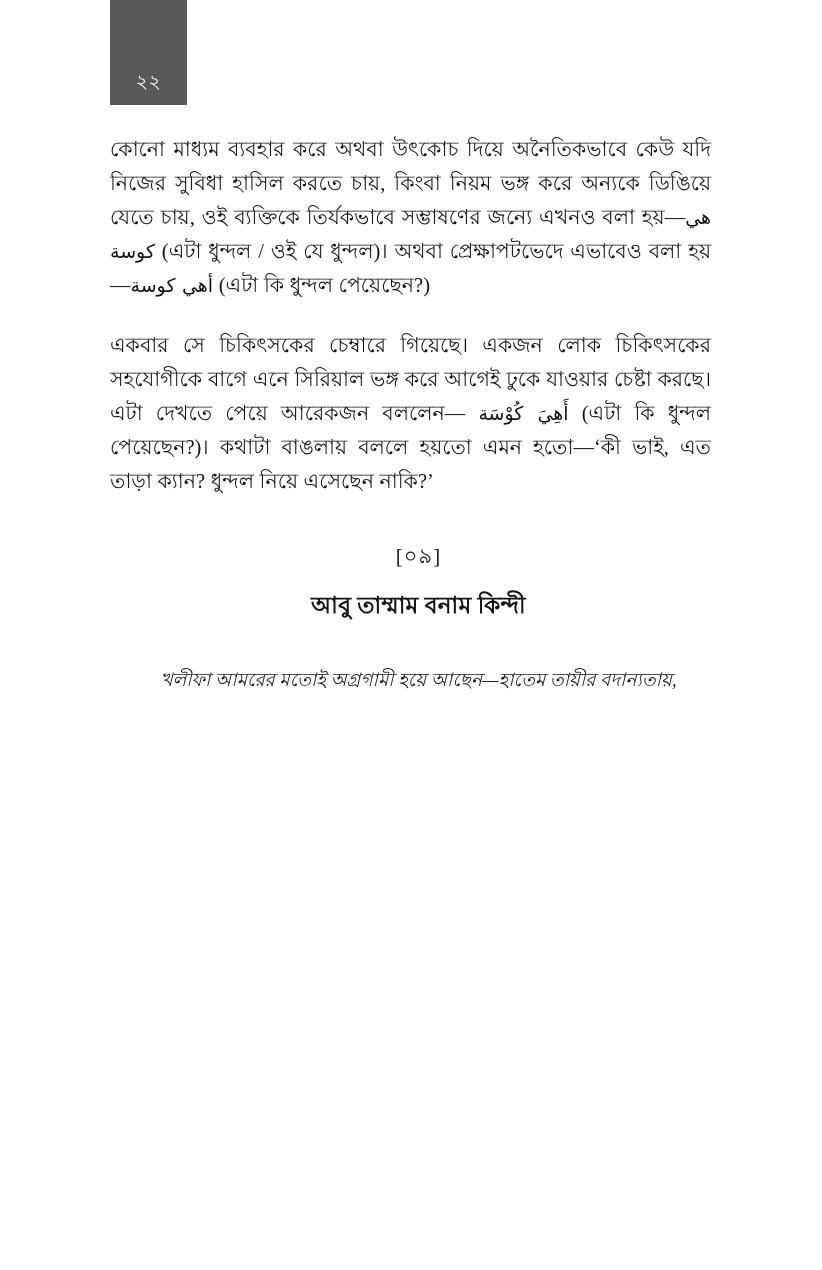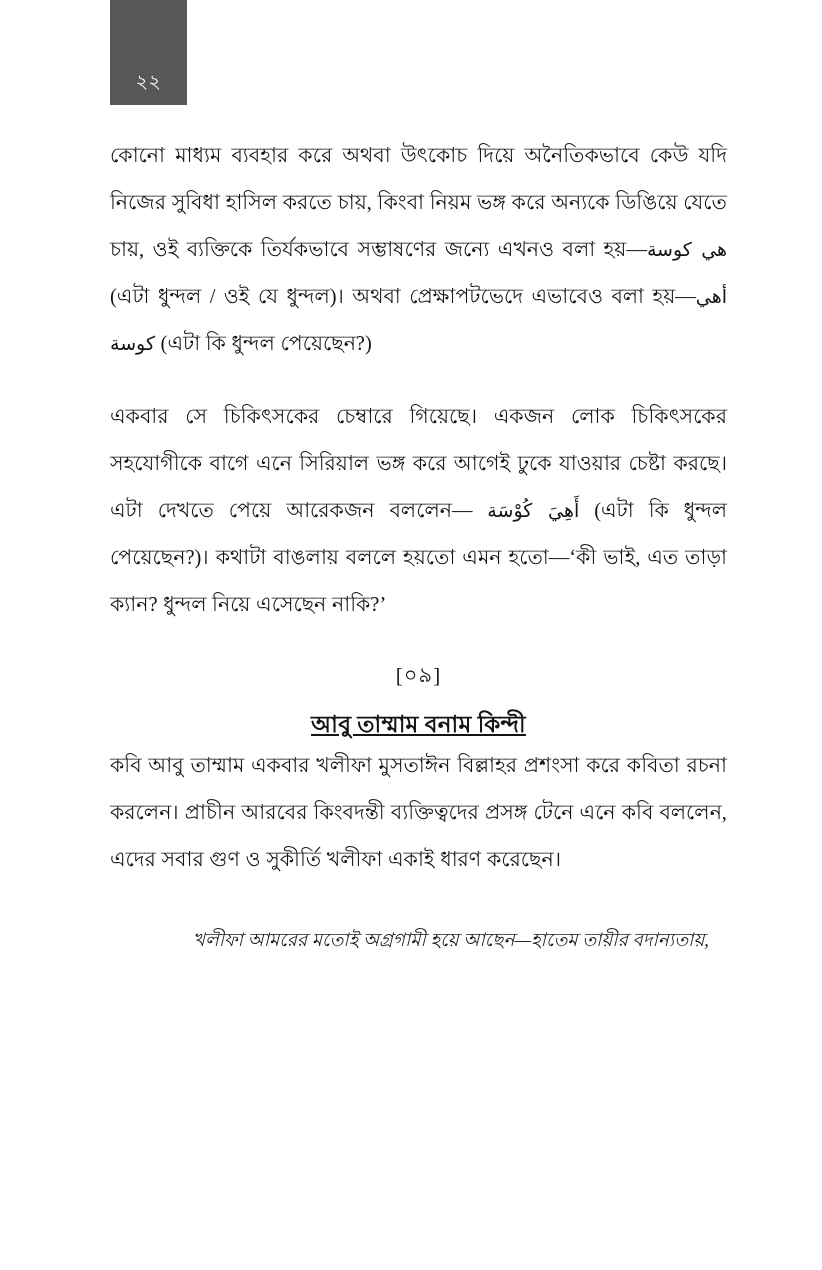--- a/index.html
+++ b/index.html
@@ -43,54 +43,53 @@
 
   
   .content {
     position: absolute;
     left: 110px;
     top: 132px;
     width: 617px;
   }
 
   p.para {
-    margin: 0 0 26px 0;
+    margin: 0 16px 26px 0;
     font-size: 20.5px;
-    line-height: 47px;
+    line-height: 34px;
     text-align: justify;
     text-justify: inter-word;
     word-spacing: 0.5px;
   }
   p.para:last-child { margin-bottom: 0; }
 
   .ar {
     font-family: "DejaVu Sans", "Liberation Sans", sans-serif;
     direction: rtl;
     unicode-bidi: isolate;
     font-size: 19px;
   }
 
   
   .section-break {
-    margin-top: 32px;
+    margin-top: 43px;
     text-align: center;
   }
   .section-number {
     font-size: 21px;
     line-height: 30px;
     letter-spacing: 1px;
     margin: 0;
   }
   .section-title {
     font-size: 23px;
     line-height: 34px;
     font-weight: bold;
     margin: 18px 0 0 0;
     letter-spacing: 0.3px;
-    text-decoration: underline;
   }
 
   .after-title { margin-top: 32px; }
 
   
   .verse-block {
     margin-top: 42px;
     text-align: center;
     direction: rtl;
     unicode-bidi: isolate;
@@ -99,21 +98,21 @@
   .verse-line {
     font-size: 19px;
     line-height: 33px;
     margin: 0;
     white-space: nowrap;
   }
 
   
   .translation {
     margin-top: 30px;
-    text-align: right;
+    text-align: center;
     font-style: italic;
     font-size: 18.5px;
     line-height: 31px;
     color: #1b1b1b;
     padding: 0 18px;
   }
   .translation .tline { display: block; }
 </style>
 </head>
 <body>
@@ -127,21 +126,20 @@
   <div class="content">
 
     <p class="para" id="p1"><span>কোনো মাধ্যম ব্যবহার করে অথবা উৎকোচ দিয়ে অনৈতিকভাবে কেউ যদি নিজের সুবিধা হাসিল করতে চায়, কিংবা নিয়ম ভঙ্গ করে অন্যকে ডিঙিয়ে যেতে চায়, ওই ব্যক্তিকে তির্যকভাবে সম্ভাষণের জন্যে এখনও বলা হয়—</span><span class="ar" dir="rtl">هي كوسة</span><span> (এটা ধুন্দল / ওই যে ধুন্দল)। অথবা প্রেক্ষাপটভেদে এভাবেও বলা হয়—</span><span class="ar" dir="rtl">أهي كوسة</span><span> (এটা কি ধুন্দল পেয়েছেন?)</span></p>
     <p class="para" id="p3"><span>একবার সে চিকিৎসকের চেম্বারে গিয়েছে। একজন লোক চিকিৎসকের সহযোগীকে বাগে এনে সিরিয়াল ভঙ্গ করে আগেই ঢুকে যাওয়ার চেষ্টা করছে। এটা দেখতে পেয়ে আরেকজন বললেন— </span><span class="ar" dir="rtl">أَهِيَ كُوْسَة</span><span> (এটা কি ধুন্দল পেয়েছেন?)। কথাটা বাঙলায় বললে হয়তো এমন হতো—‘কী ভাই, এত তাড়া ক্যান? ধুন্দল নিয়ে এসেছেন নাকি?’</span></p>
 
     <div class="section-break">
       <p class="section-number">[০৯]</p>
       <h2 class="section-title">আবু তাম্মাম বনাম কিন্দী</h2>
     </div>
 
-    <p class="para after-title">কবি আবু তাম্মাম একবার খলীফা মুসতাঈন বিল্লাহর প্রশংসা করে কবিতা রচনা করলেন। প্রাচীন আরবের কিংবদন্তী ব্যক্তিত্বদের প্রসঙ্গ টেনে এনে কবি বললেন, এদের সবার গুণ ও সুকীর্তি খলীফা একাই ধারণ করেছেন।</p>
 
     <div class="verse-block">
     </div>
 
     <div class="translation">
       <span class="tline">খলীফা আমরের মতোই অগ্রগামী হয়ে আছেন—হাতেম তায়ীর বদান্যতায়,</span>
     </div>
 
   </div>
 </div>

